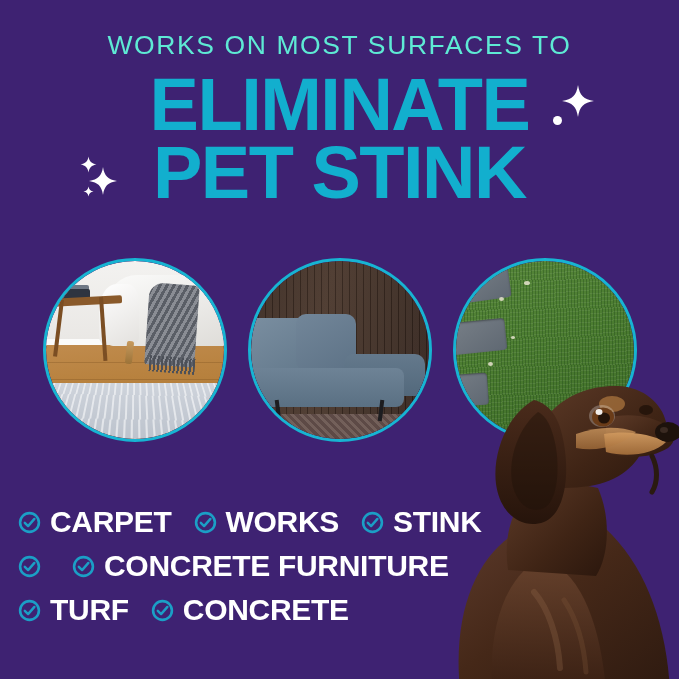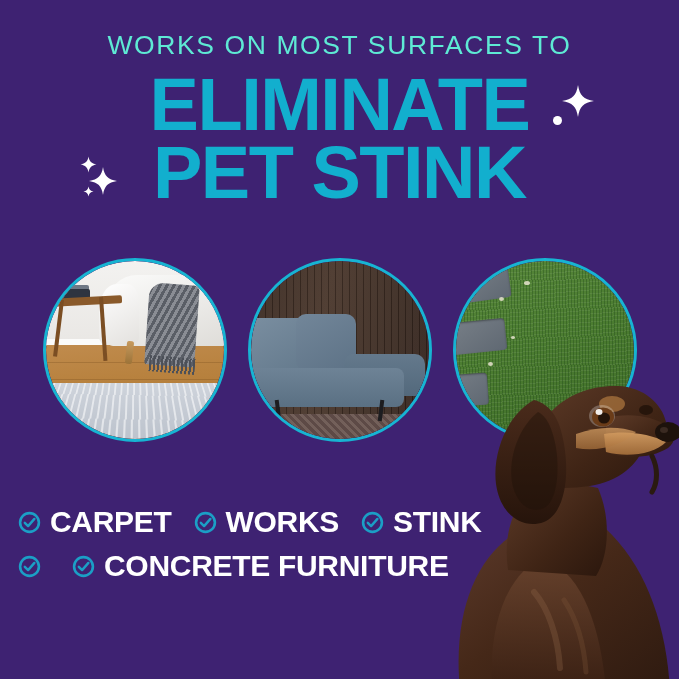--- a/index.html
+++ b/index.html
@@ -311,16 +311,36 @@
         <span class="chk">
           <svg width="23" height="23" viewBox="0 0 23 23">
             <circle cx="11.5" cy="11.5" r="9.4" fill="none" stroke="#1B9FC6" stroke-width="2.6"></circle>
             <path d="M6.8 11.8 L10.1 15.1 L16.4 7.9" fill="none" stroke="#1B9FC6" stroke-width="2.4" stroke-linecap="round" stroke-linejoin="round"></path>
           </svg>
         </span>
         <span class="flabel">CONCRETE FURNITURE</span>
       </div>
     </div>
 
+    <div class="frow">
+      <div class="fitem">
+        <span class="chk">
+          <svg width="23" height="23" viewBox="0 0 23 23">
+            <circle cx="11.5" cy="11.5" r="9.4" fill="none" stroke="#1B9FC6" stroke-width="2.6"></circle>
+            <path d="M6.8 11.8 L10.1 15.1 L16.4 7.9" fill="none" stroke="#1B9FC6" stroke-width="2.4" stroke-linecap="round" stroke-linejoin="round"></path>
+          </svg>
+        </span>
+        <span class="flabel">TURF</span>
+      </div>
+      <div class="fitem">
+        <span class="chk">
+          <svg width="23" height="23" viewBox="0 0 23 23">
+            <circle cx="11.5" cy="11.5" r="9.4" fill="none" stroke="#1B9FC6" stroke-width="2.6"></circle>
+            <path d="M6.8 11.8 L10.1 15.1 L16.4 7.9" fill="none" stroke="#1B9FC6" stroke-width="2.4" stroke-linecap="round" stroke-linejoin="round"></path>
+          </svg>
+        </span>
+        <span class="flabel">CONCRETE</span>
+      </div>
+    </div>
 
   </div>
 
 </div>
 
 </body></html>

